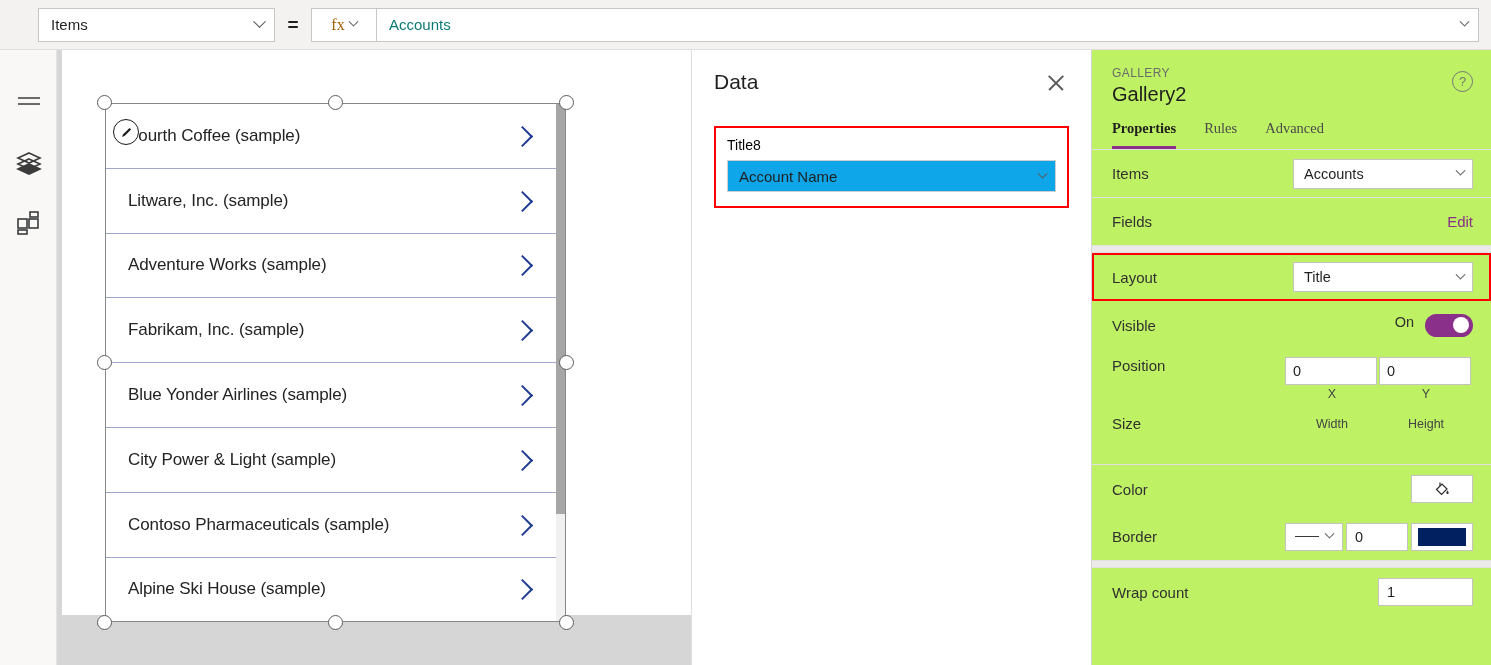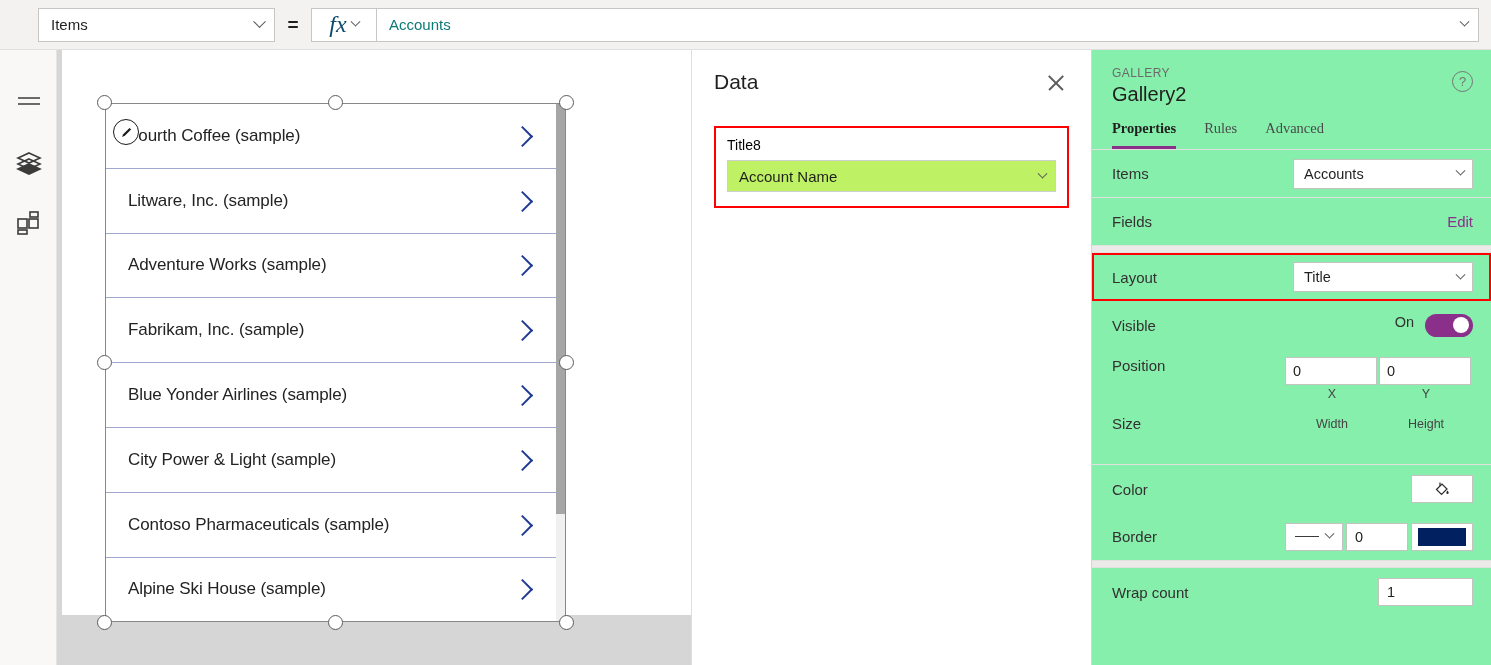--- a/index.html
+++ b/index.html
@@ -53,23 +53,22 @@
     background: #ffffff;
     border: 1px solid #c8c6c4;
     border-right: none;
     display: flex;
     align-items: center;
     justify-content: center;
     gap: 5px;
   }
   .fx-glyph {
     font-family: "Liberation Serif", serif;
-    font-style: italic;
-    font-size: 24px;
-    color: #0c4a6e;
+    font-size: 16px;
+    color: #a16207;
   }
   .formula-input {
     flex: 1; height: 34px;
     background: #ffffff;
     border: 1px solid #c8c6c4;
     display: flex;
     align-items: center;
     justify-content: space-between;
     padding: 0 10px 0 12px;
     font-size: 15px;
@@ -239,36 +238,36 @@
     border: 2px solid #ff0000;
     padding: 9px 11px 14px 11px;
   }
   .field-label {
     font-size: 14px;
     color: #000000;
     margin-bottom: 7px;
   }
   .field-select {
     width: 100%; height: 32px;
-    background: #bef264;
+    background: #0ea5e9;
     border: 1px solid #d0cece;
     display: flex;
     align-items: center;
     justify-content: space-between;
     padding: 0 9px 0 11px;
     font-size: 15px;
     color: #201f1e;
   }
 
   
   .props-pane {
     position: absolute;
     top: 50px; left: 1092px;
     width: 399px; height: 615px;
-    background: #86efac;
+    background: #bef264;
     overflow: hidden;
   }
   .props-head {
     position: relative;
     padding: 16px 20px 0 20px;
   }
   .kicker {
     font-size: 12px;
     color: #6b6b6b;
     letter-spacing: 0.4px;

